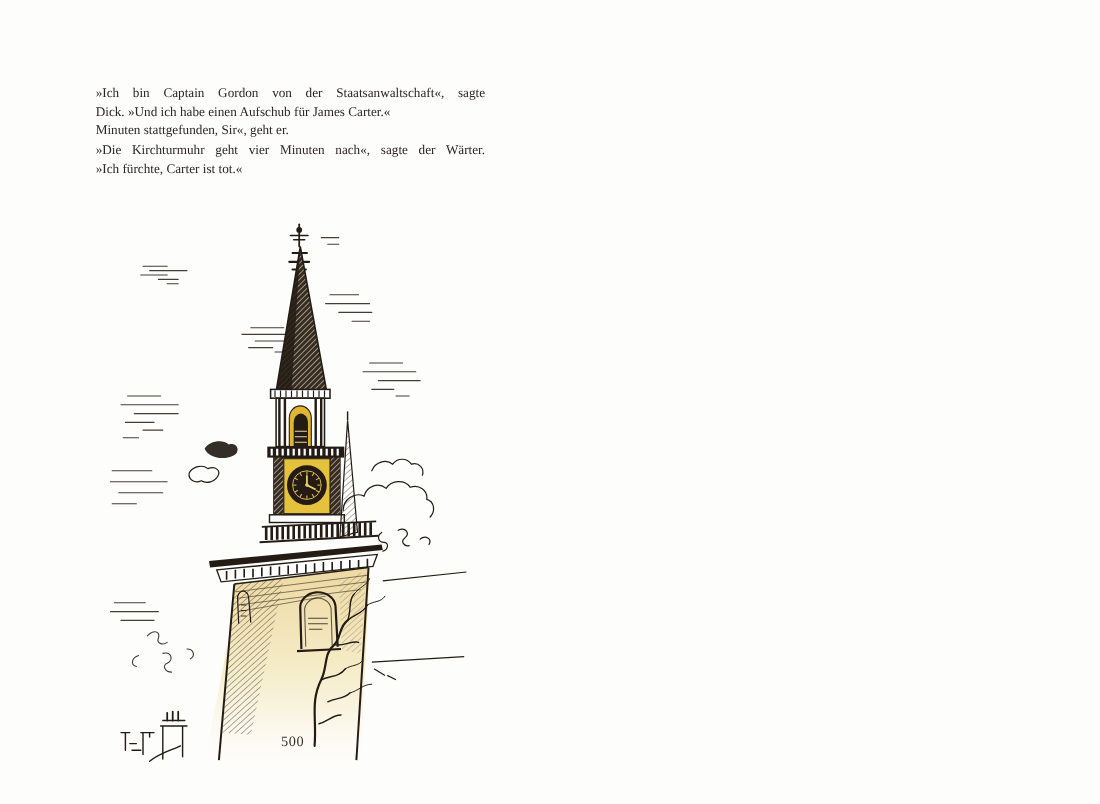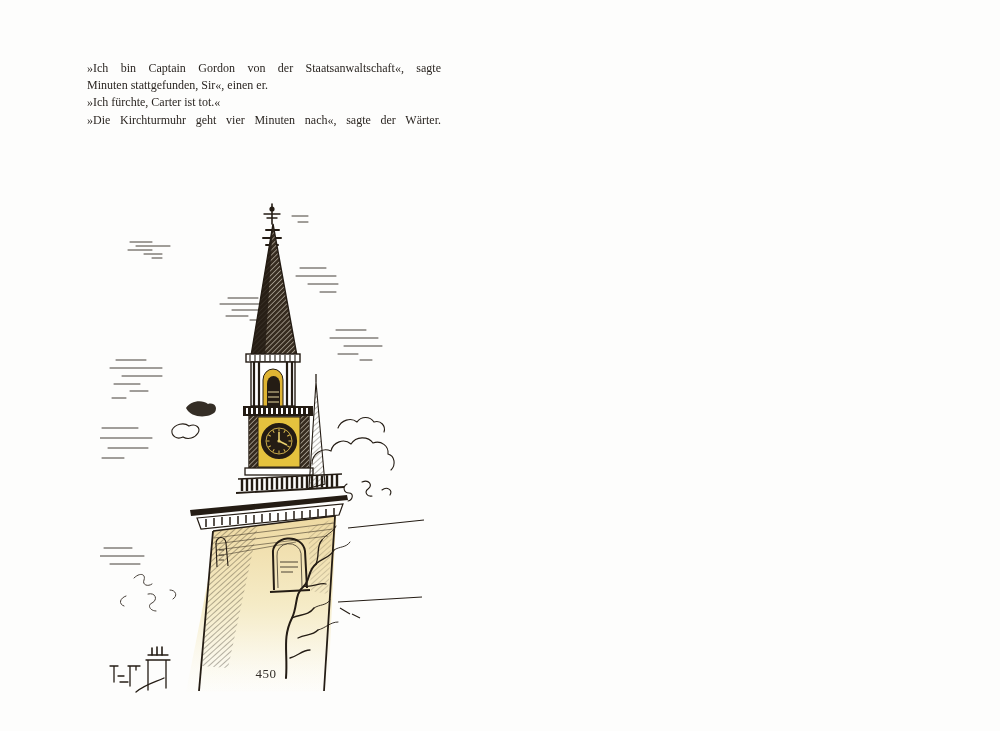--- a/index.html
+++ b/index.html
@@ -7,21 +7,21 @@
     width:1000px;height:731px;position:relative;overflow:hidden;
     background:#fdfdfc;
     font-family:"Liberation Serif", serif;
     color:#2b2622;
   }
   .page{position:absolute;top:0;height:731px;}
   .page-left{left:0;width:500px;}
   .page-right{left:500px;width:500px;}
 
   .body-text{position:absolute;font-size:12px;line-height:17.2px;color:#2b2622;}
-  .left-text{left:87px;top:60px;width:354px;}
+  .left-text{left:87px;top:76px;width:354px;}
   .tl{text-align:left;white-space:normal;}
   .tl.j{text-align:justify;text-align-last:justify;}
 
   .illustration{position:absolute;left:100px;top:198px;width:360px;height:495px;margin:0;}
 
   .page-number{
     position:absolute;top:666px;width:40px;text-align:center;
     font-size:13px;color:#332e29;letter-spacing:.5px;
   }
   .pn-left{left:246px;}
@@ -29,23 +29,24 @@
 </style>
 </head>
 <body>
 
 <div class="spread">
 
   <section class="page page-left">
 
     <div class="body-text left-text">
         <div class="tl j">»Ich bin Captain Gordon von der Staatsanwaltschaft«, sagte</div>
-        <div class="tl">Minuten stattgefunden, Sir«, einen er.</div>
+        <div class="tl">Dick. »Und ich habe einen Aufschub für James Carter.«</div>
+        <div class="tl">Minuten stattgefunden, Sir«, geht er.</div>
+        <div class="tl j">»Die Kirchturmuhr geht vier Minuten nach«, sagte der Wärter.</div>
         <div class="tl">»Ich fürchte, Carter ist tot.«</div>
-        <div class="tl j">»Die Kirchturmuhr geht vier Minuten nach«, sagte der Wärter.</div>
       </div>
 
     <figure class="illustration">
       <svg viewBox="0 0 360 495" width="360" height="495" xmlns="http://www.w3.org/2000/svg">
         <defs>
           <linearGradient id="wall" x1="0" y1="0" x2="0" y2="1">
             <stop offset="0" stop-color="#eed9a2"></stop>
             <stop offset="0.5" stop-color="#f5ebc6"></stop>
             <stop offset="1" stop-color="#fdfbf3" stop-opacity="0.15"></stop>
           </linearGradient>
@@ -165,21 +166,21 @@
         <g fill="none" stroke="#241c14" stroke-width="1.3" stroke-linecap="round">
           <path d="M48,492 v-30 M66,490 v-28 M46,462 h24 M48,457 h20"></path>
           <path d="M52,450v7M57,449v8M62,449v8" stroke-width="1.6"></path>
           <path d="M30,488 v-20 h6 v4 M28,468 h12"></path>
           <path d="M36,494 C46,486 56,484 64,480"></path>
           <path d="M18,478 h6 M20,484 h8 M10,468 h8 M14,468 v16"></path>
         </g>
       </svg>
     </figure>
 
-    <div class="page-number pn-left">450</div>
+    <div class="page-number pn-left">500</div>
   </section>
 
   <section class="page page-right">
 
     
 
     
 
     
   </section>

